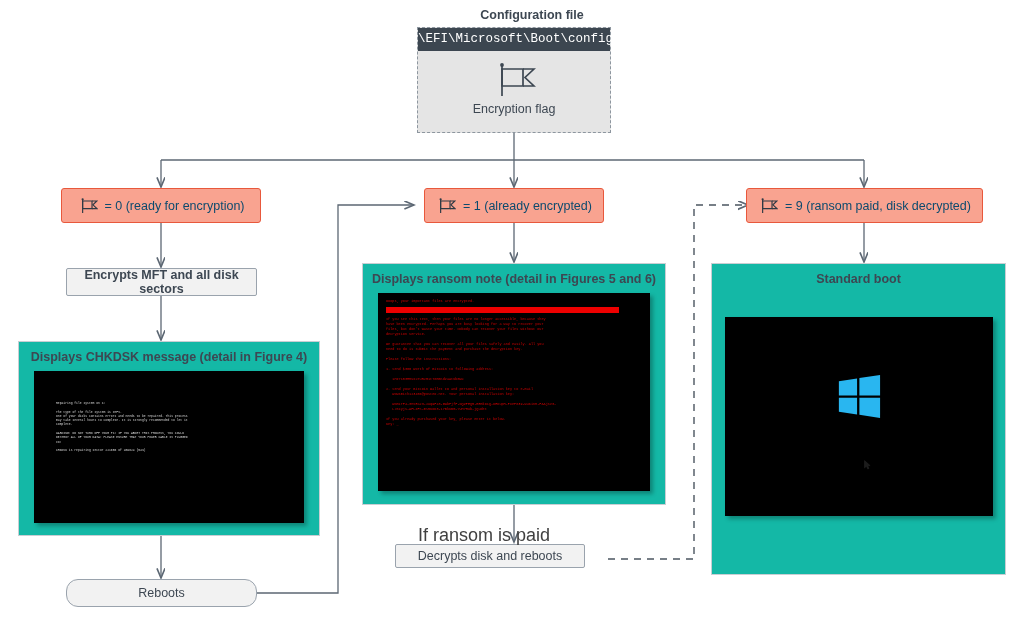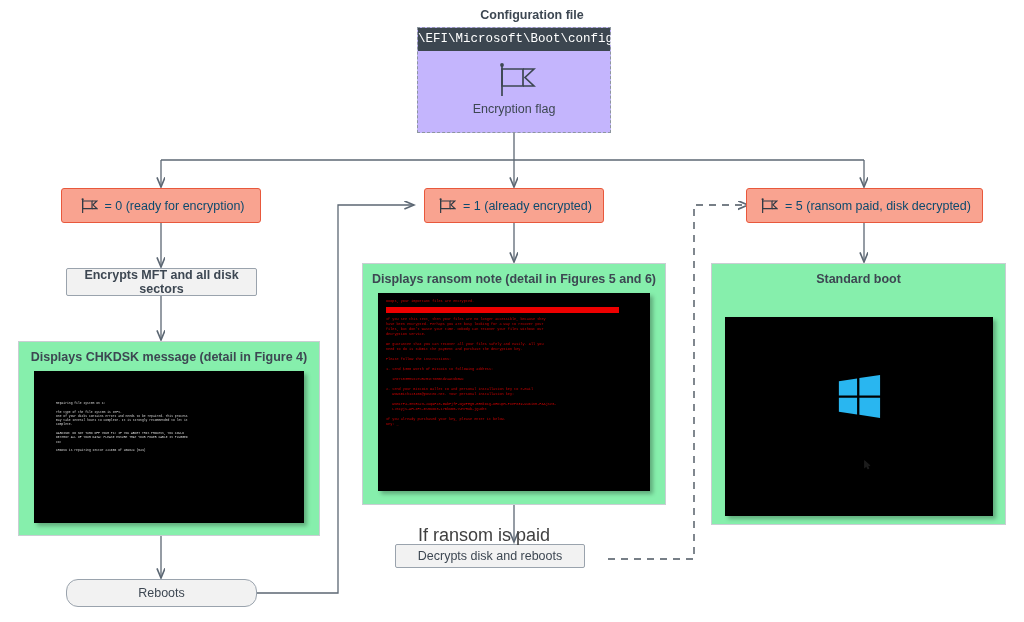--- a/index.html
+++ b/index.html
@@ -34,21 +34,21 @@
     gap:7px;
     font-size:12.5px;color:#0c4a6e;
     z-index:4;
     padding:0 10px;
   }
   .statebox .lbl{white-space:nowrap;}
 
   
   .cfgwrap{
     border:1.6px dashed #8d969f;
-    background:#c4b5fd;
+    background:#e5e5e5;
     box-sizing:border-box;
     z-index:2;
     display:flex;flex-direction:column;align-items:center;
   }
   .cfgtitle{
     position:absolute;
     width:100%;
     text-align:center;
     font-size:12.5px;
     font-weight:bold;
@@ -69,21 +69,21 @@
     font-size:12.5px;
     color:#3d4752;
     margin-top:4px;
   }
 
   
   .flagicon{display:inline-block;vertical-align:middle;}
 
   
   .panel{
-    background:#86efac;
+    background:#14b8a6;
     border:1px solid #c9ced3;
     box-sizing:border-box;
     z-index:3;
     display:flex;flex-direction:column;align-items:center;
   }
   .panel-title{
     font-size:12.5px;font-weight:bold;color:#3d4752;
     text-align:center;
     padding-top:8px;padding-bottom:7px;
     width:100%;
@@ -222,21 +222,21 @@
     <span class="lbl">= 1 (already encrypted)</span>
   </div>
 
   <div class="statebox node" style="left:746px;top:188px;width:237px;height:35px;">
     <svg class="flagicon" width="20" height="17" viewBox="0 0 44 38">
       <circle cx="10" cy="5" r="2.4" fill="#2f3a45"></circle>
       <line x1="10" y1="5" x2="10" y2="36" stroke="#2f3a45" stroke-width="2.6"></line>
       <path d="M10,9 L31,9 L31,26 L10,26 Z" fill="none" stroke="#2f3a45" stroke-width="2.6"></path>
       <path d="M31,9 L42,9 L33,17.5 L42,26 L31,26" fill="none" stroke="#2f3a45" stroke-width="2.6" stroke-linejoin="miter"></path>
     </svg>
-    <span class="lbl">= 5 (ransom paid, disk decrypted)</span>
+    <span class="lbl">= 9 (ransom paid, disk decrypted)</span>
   </div>
 
   <div class="plainbox node" style="left:66px;top:268px;width:191px;height:28px;font-weight:bold;">Encrypts MFT and all disk sectors</div>
 
   <div class="panel node" style="left:18px;top:341px;width:302px;height:195px;">
     <div class="panel-title">Displays CHKDSK message (detail in Figure 4)</div>
     <div class="screen" style="width:270px;height:152px;">
       <div class="chk">Repairing file system on C:
 
 The type of the file system is NTFS.
@@ -281,21 +281,21 @@
 
 If you already purchased your key, please enter it below.
 Key: _</div>
     </div>
   </div>
 
   <div class="edgelabel" style="left:418px;top:525px;">If ransom is paid</div>
 
   <div class="plainbox node" style="left:395px;top:544px;width:190px;height:24px;">Decrypts disk and reboots</div>
 
-  <div class="panel node" style="left:711px;top:263px;width:295px;height:262px;gap:24px;">
+  <div class="panel node" style="left:711px;top:263px;width:295px;height:312px;gap:24px;">
     <div class="panel-title">Standard boot</div>
     <div class="screen" style="width:268px;height:199px;">
       <svg class="winlogo" viewBox="0 0 48 48">
         <path d="M3,7.5 L22,4.6 L22,22.4 L3,22.4 Z" fill="#29b6f0"></path>
         <path d="M24.4,4.2 L46,1 L46,22.4 L24.4,22.4 Z" fill="#29b6f0"></path>
         <path d="M3,24.8 L22,24.8 L22,42.2 L3,39.4 Z" fill="#29b6f0"></path>
         <path d="M24.4,24.8 L46,24.8 L46,46 L24.4,42.6 Z" fill="#29b6f0"></path>
       </svg>
       <svg class="cursor" viewBox="0 0 7 10">
         <path d="M0.5,0.5 L0.5,8 L2.4,6.2 L3.7,9 L5,8.4 L3.8,5.8 L6.2,5.6 Z" fill="#1c1c1c" stroke="#2a2a2a" stroke-width="0.4"></path>

